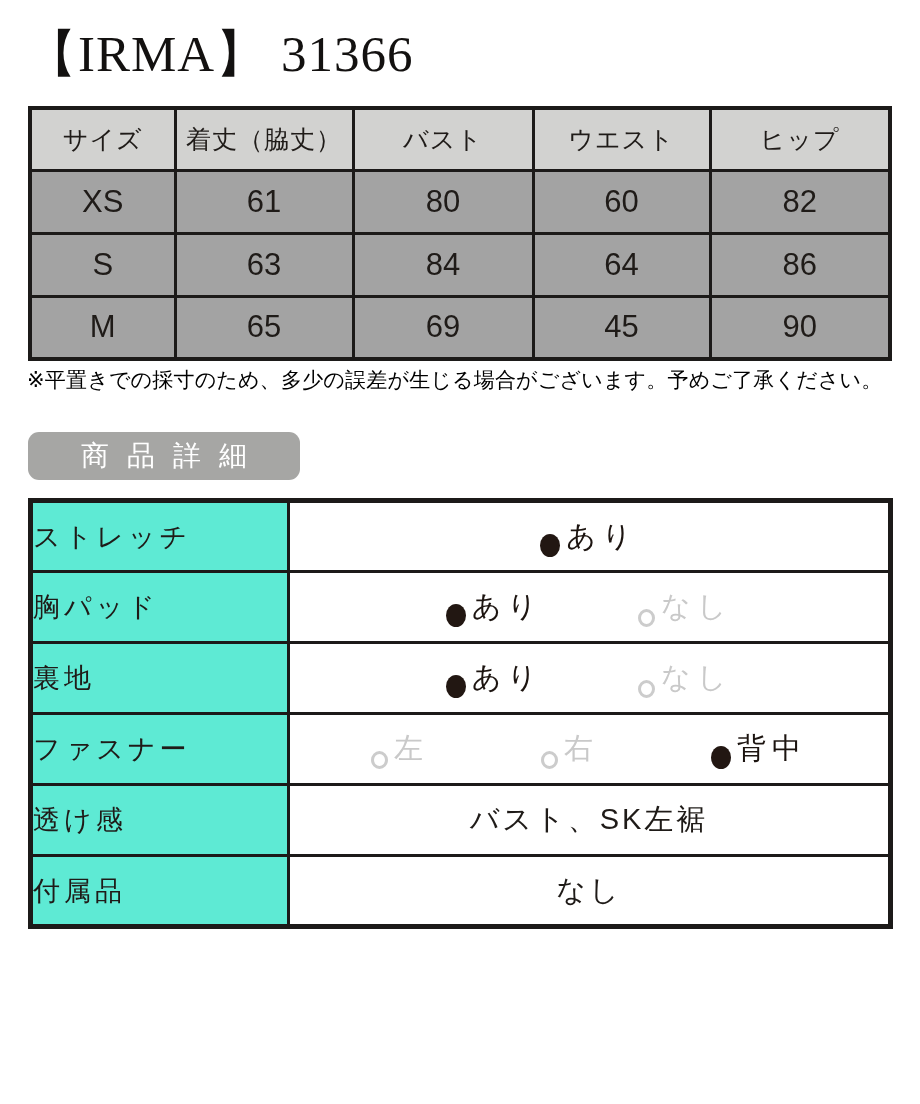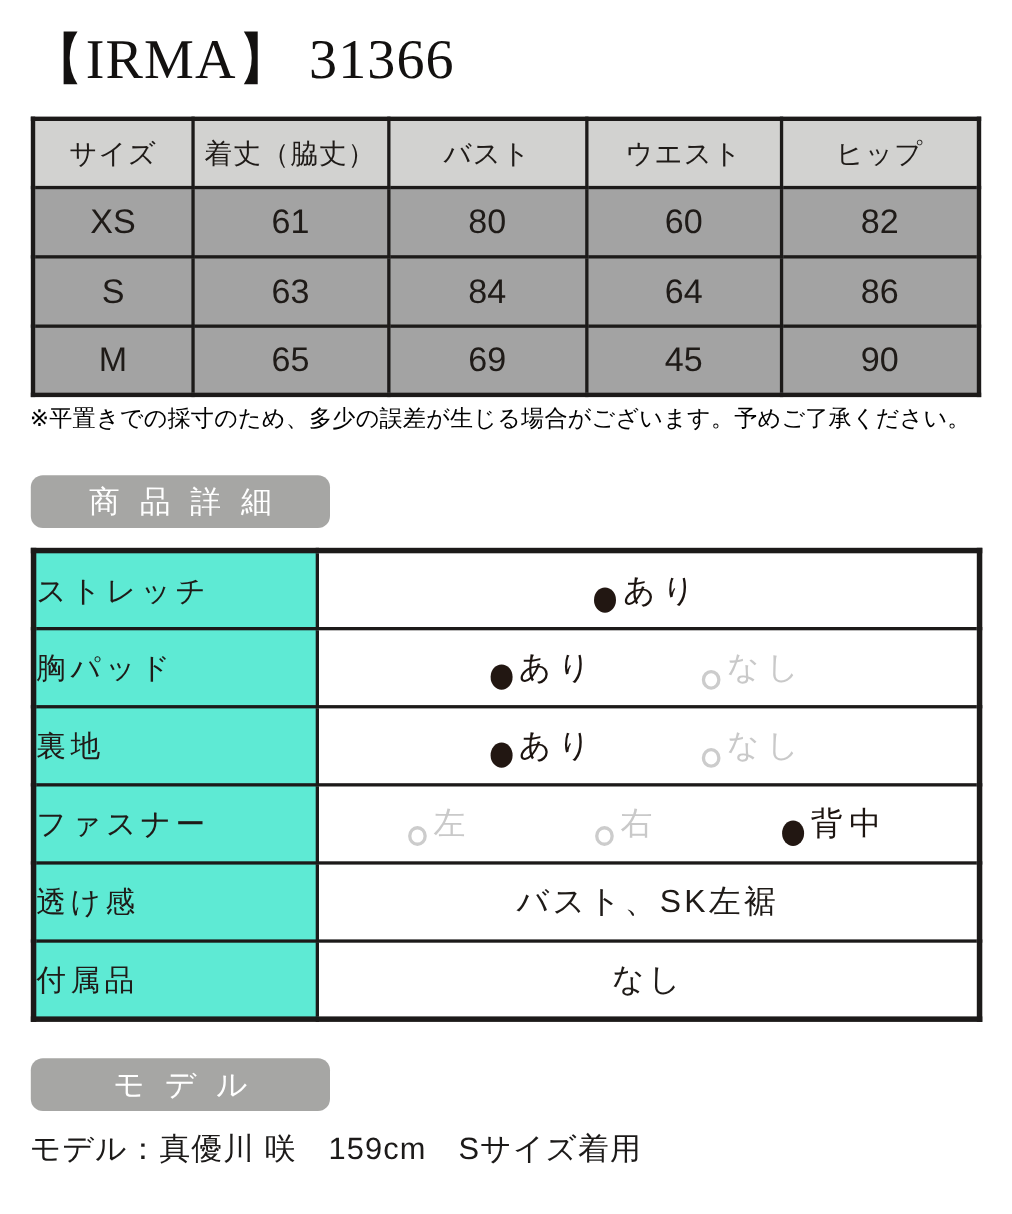--- a/index.html
+++ b/index.html
@@ -276,19 +276,15 @@
       </tr>
       <tr>
         <td class="label">付属品</td>
         <td class="value">
           <span class="plain">なし</span>
         </td>
       </tr>
     </tbody>
   </table>
 
-  <div class="badge badge-model">
-    <span>モデル</span>
-  </div>
-
-  <p class="model-line">モデル：真優川 咲　159cm　Sサイズ着用</p>
+
 
 </div>
 
 </body></html>

